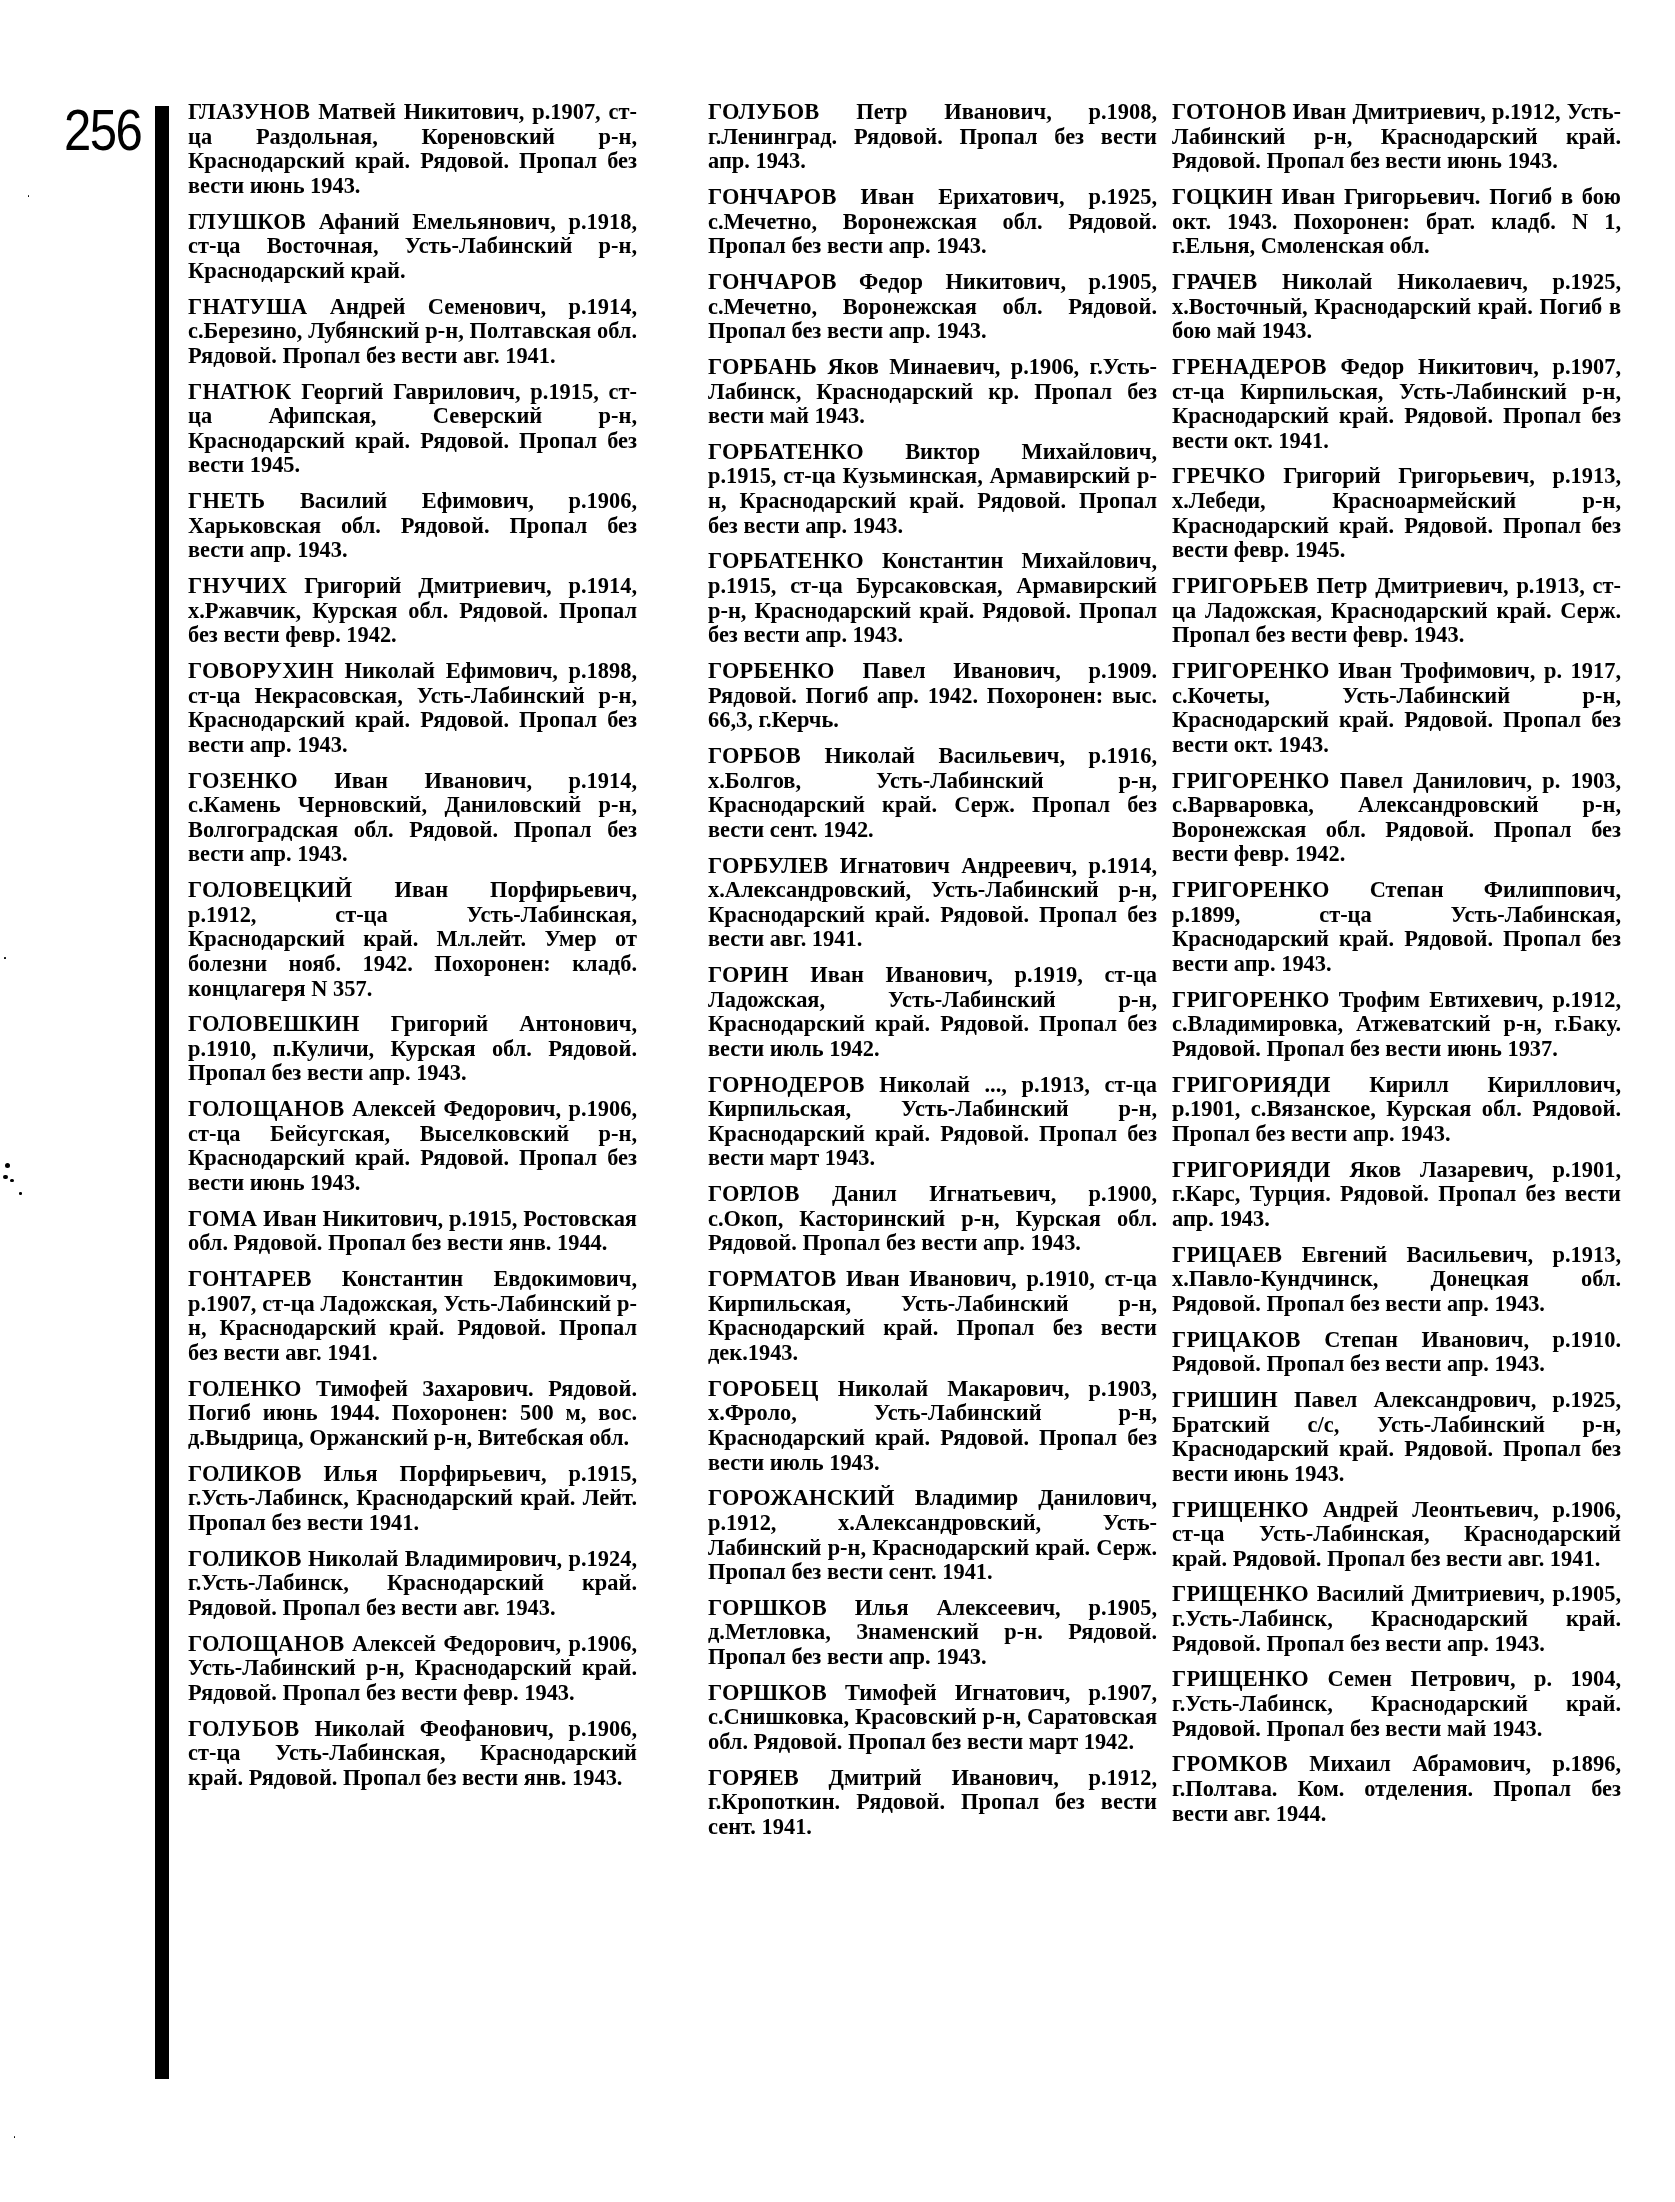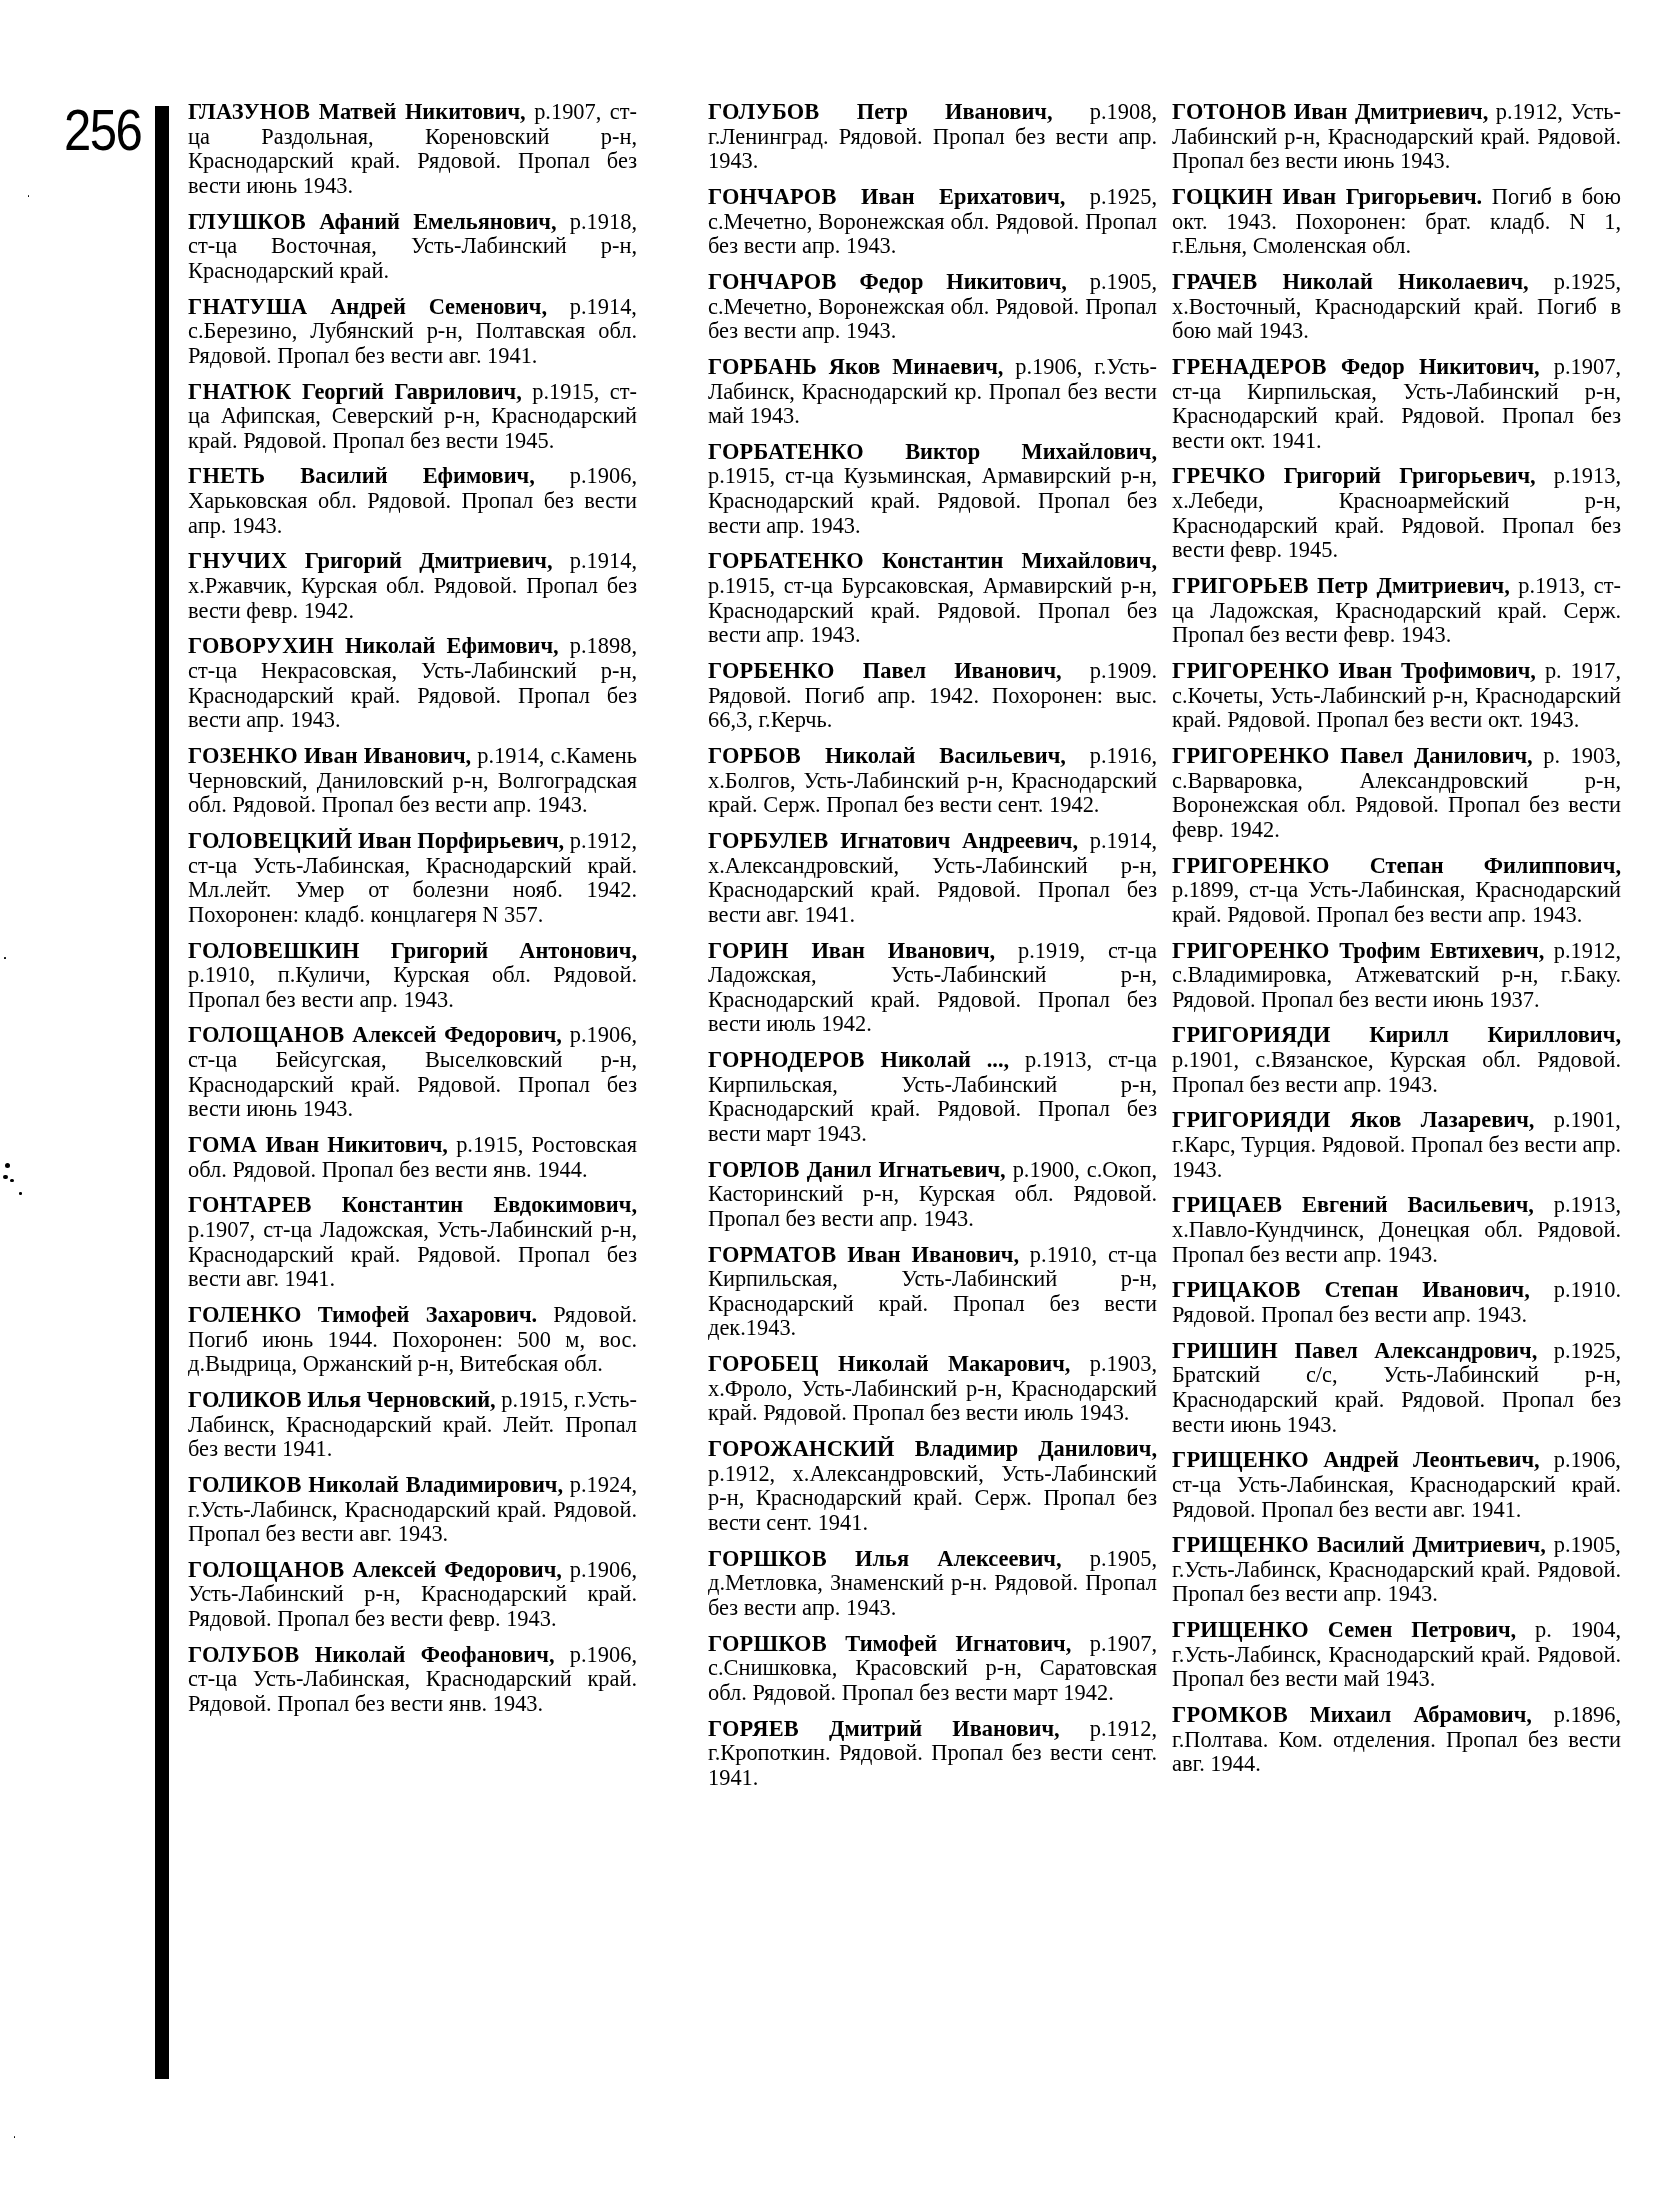--- a/index.html
+++ b/index.html
@@ -22,21 +22,21 @@
     position: absolute; top: 100px; width: 449px;
     font-size: 22.4px; line-height: 24.6px;
     text-align: justify;
   }
   .col1 { left: 188px; }
   .col2 { left: 708px; }
   .col3 { left: 1172px; }
   .entry { margin: 0 0 11.2px 0; hyphens: manual; }
   .surname { font-weight: bold; letter-spacing: 0.2px; }
   .given { font-weight: bold; }
-  .rest { font-weight: normal; }
+  .rest { font-weight: bold; }
   .specks { position: absolute; left: 0; top: 0; }
   .speck { position: absolute; background: #000; border-radius: 50%; }
 </style>
 </head>
 <body>
 
 <div class="page-number">256</div>
 <div class="vrule"></div>
 
 <div class="col col1">
@@ -47,21 +47,21 @@
     <p class="entry"><span class="surname">ГНЕТЬ</span> <span class="given">Василий Ефимович,</span><span class="rest"> р.1906, Харьковская обл. Рядовой. Пропал без вести апр. 1943.</span></p>
     <p class="entry"><span class="surname">ГНУЧИХ</span> <span class="given">Григорий Дмитриевич,</span><span class="rest"> р.1914, х.Ржавчик, Курская обл. Рядовой. Пропал без вести февр. 1942.</span></p>
     <p class="entry"><span class="surname">ГОВОРУХИН</span> <span class="given">Николай Ефимович,</span><span class="rest"> р.1898, ст-ца Некрасовская, Усть-Лабинский р-н, Краснодарский край. Рядовой. Пропал без вести апр. 1943.</span></p>
     <p class="entry"><span class="surname">ГОЗЕНКО</span> <span class="given">Иван Иванович,</span><span class="rest"> р.1914, с.Камень Черновский, Даниловский р-н, Волгоградская обл. Рядовой. Пропал без вести апр. 1943.</span></p>
     <p class="entry"><span class="surname">ГОЛОВЕЦКИЙ</span> <span class="given">Иван Порфирьевич,</span><span class="rest"> р.1912, ст-ца Усть-Лабинская, Краснодарский край. Мл.лейт. Умер от болезни нояб. 1942. Похоронен: кладб. концлагеря N 357.</span></p>
     <p class="entry"><span class="surname">ГОЛОВЕШКИН</span> <span class="given">Григорий Антонович,</span><span class="rest"> р.1910, п.Куличи, Курская обл. Рядовой. Пропал без вести апр. 1943.</span></p>
     <p class="entry"><span class="surname">ГОЛОЩАНОВ</span> <span class="given">Алексей Федорович,</span><span class="rest"> р.1906, ст-ца Бейсугская, Выселковский р-н, Краснодарский край. Рядовой. Пропал без вести июнь 1943.</span></p>
     <p class="entry"><span class="surname">ГОМА</span> <span class="given">Иван Никитович,</span><span class="rest"> р.1915, Ростовская обл. Рядовой. Пропал без вести янв. 1944.</span></p>
     <p class="entry"><span class="surname">ГОНТАРЕВ</span> <span class="given">Константин Евдокимович,</span><span class="rest"> р.1907, ст-ца Ладожская, Усть-Лабинский р-н, Краснодарский край. Рядовой. Пропал без вести авг. 1941.</span></p>
     <p class="entry"><span class="surname">ГОЛЕНКО</span> <span class="given">Тимофей Захарович.</span><span class="rest"> Рядовой. Погиб июнь 1944. Похоронен: 500 м, вос. д.Выдрица, Оржанский р-н, Витебская обл.</span></p>
-    <p class="entry"><span class="surname">ГОЛИКОВ</span> <span class="given">Илья Черновский,</span><span class="rest"> р.1915, г.Усть-Лабинск, Краснодарский край. Лейт. Пропал без вести 1941.</span></p>
+    <p class="entry"><span class="surname">ГОЛИКОВ</span> <span class="given">Илья Порфирьевич,</span><span class="rest"> р.1915, г.Усть-Лабинск, Краснодарский край. Лейт. Пропал без вести 1941.</span></p>
     <p class="entry"><span class="surname">ГОЛИКОВ</span> <span class="given">Николай Владимирович,</span><span class="rest"> р.1924, г.Усть-Лабинск, Краснодарский край. Рядовой. Пропал без вести авг. 1943.</span></p>
     <p class="entry"><span class="surname">ГОЛОЩАНОВ</span> <span class="given">Алексей Федорович,</span><span class="rest"> р.1906, Усть-Лабинский р-н, Краснодарский край. Рядовой. Пропал без вести февр. 1943.</span></p>
     <p class="entry"><span class="surname">ГОЛУБОВ</span> <span class="given">Николай Феофанович,</span><span class="rest"> р.1906, ст-ца Усть-Лабинская, Краснодарский край. Рядовой. Пропал без вести янв. 1943.</span></p>
   </div>
 <div class="col col2">
     <p class="entry"><span class="surname">ГОЛУБОВ</span> <span class="given">Петр Иванович,</span><span class="rest"> р.1908, г.Ленинград. Рядовой. Пропал без вести апр. 1943.</span></p>
     <p class="entry"><span class="surname">ГОНЧАРОВ</span> <span class="given">Иван Ерихатович,</span><span class="rest"> р.1925, с.Мечетно, Воронежская обл. Рядовой. Пропал без вести апр. 1943.</span></p>
     <p class="entry"><span class="surname">ГОНЧАРОВ</span> <span class="given">Федор Никитович,</span><span class="rest"> р.1905, с.Мечетно, Воронежская обл. Рядовой. Пропал без вести апр. 1943.</span></p>
     <p class="entry"><span class="surname">ГОРБАНЬ</span> <span class="given">Яков Минаевич,</span><span class="rest"> р.1906, г.Усть-Лабинск, Краснодарский кр. Пропал без вести май 1943.</span></p>
     <p class="entry"><span class="surname">ГОРБАТЕНКО</span> <span class="given">Виктор Михайлович,</span><span class="rest"> р.1915, ст-ца Кузьминская, Армавирский р-н, Краснодарский край. Рядовой. Пропал без вести апр. 1943.</span></p>

